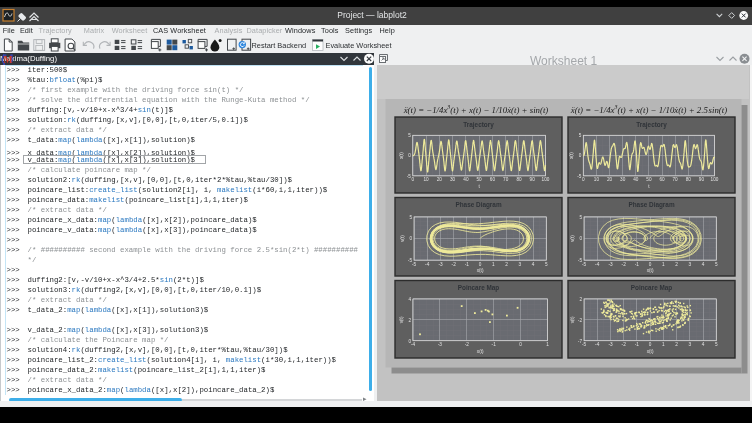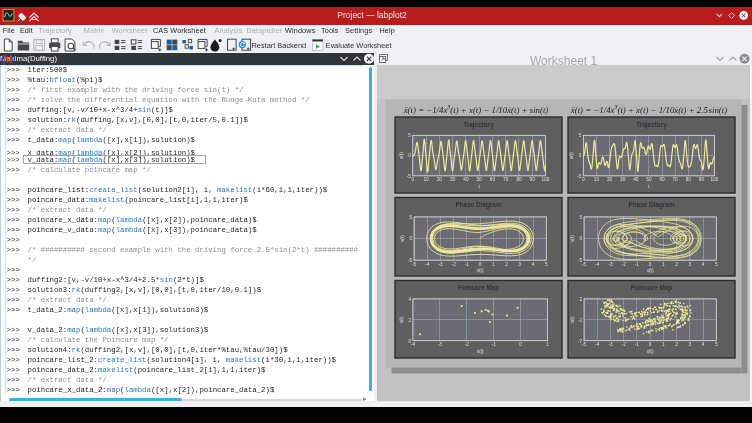--- a/index.html
+++ b/index.html
@@ -1,17 +1,17 @@
 <!DOCTYPE html>
 <html><head><meta charset="utf-8"><style>
 * { margin:0; padding:0; box-sizing:border-box; }
 html,body { width:752px; height:423px; background:#000; overflow:hidden;
   font-family:"Liberation Sans", sans-serif; }
 #app { position:absolute; left:0; top:7px; width:752px; height:400px; background:#eff0f1; }
-#titlebar { position:absolute; left:0; top:0; width:752px; height:17.5px; background:#b91c1c; }
+#titlebar { position:absolute; left:0; top:0; width:752px; height:17.5px; background:#404040; }
 #titlebar .t { position:absolute; left:0; width:744px; top:3px; text-align:center; font-size:8.5px; color:#e4e6e7; }
 #menubar { position:absolute; left:0; top:17.5px; width:752px; height:12px; background:#eff0f1; font-size:7.3px; color:#26292c; letter-spacing:0.1px; }
 #menubar span { position:absolute; top:1.5px; }
 .md { color:#a9acae; }
 #toolbar { position:absolute; left:0; top:29.5px; width:752px; height:16px; background:#eff0f1; }
 #toolbar .lbl { position:absolute; top:4px; font-size:7.4px; color:#2b2e31; }
 #lheader { position:absolute; left:0; top:45.5px; width:376px; height:12px; background:#31363b; }
 #lheader .t { position:absolute; left:0; width:360px; top:1.5px; text-align:left; font-size:7.8px; color:#fcfcfc; }
 #rheader { position:absolute; left:377px; top:45.5px; width:375px; height:12px; background:#eff0f1; }
 #rheader .t { position:absolute; left:153px; top:1.5px; font-size:12px; color:#a4a7aa; }
@@ -819,20 +819,21 @@
         <div class="cl" style="top:9.7px"><span class="pr">&gt;&gt;&gt;</span>%tau:<b>bfloat</b>(%pi)$</div>
         <div class="cl" style="top:19.7px"><span class="pr">&gt;&gt;&gt;</span><i>/* first example with the driving force sin(t) */</i></div>
         <div class="cl" style="top:29.7px"><span class="pr">&gt;&gt;&gt;</span><i>/* solve the differential equation with the Runge-Kuta method */</i></div>
         <div class="cl" style="top:39.7px"><span class="pr">&gt;&gt;&gt;</span>duffing:[v,-v/10+x-x^3/4+<b>sin</b>(t)]$</div>
         <div class="cl" style="top:49.7px"><span class="pr">&gt;&gt;&gt;</span>solution:<b>rk</b>(duffing,[x,v],[0,0],[t,0,iter/5,0.1])$</div>
         <div class="cl" style="top:59.7px"><span class="pr">&gt;&gt;&gt;</span><i>/* extract data */</i></div>
         <div class="cl" style="top:69.7px"><span class="pr">&gt;&gt;&gt;</span>t_data:<b>map</b>(<b>lambda</b>([x],x[1]),solution)$</div>
         <div class="cl" style="top:83px"><span class="pr">&gt;&gt;&gt;</span>x_data:<b>map</b>(<b>lambda</b>([x],x[2]),solution)$</div>
         <div class="cl" style="top:89.7px"><span class="pr">&gt;&gt;&gt;</span>v_data:<b>map</b>(<b>lambda</b>([x],x[3]),solution)$</div>
         <div class="cl" style="top:99.7px"><span class="pr">&gt;&gt;&gt;</span><i>/* calculate poincare map */</i></div>
+        <div class="cl" style="top:109.7px"><span class="pr">&gt;&gt;&gt;</span>solution2:<b>rk</b>(duffing,[x,v],[0,0],[t,0,iter*2*%tau,%tau/30])$</div>
         <div class="cl" style="top:119.7px"><span class="pr">&gt;&gt;&gt;</span>poincare_list:<b>create_list</b>(solution2[i], i, <b>makelist</b>(i*60,i,1,iter))$</div>
         <div class="cl" style="top:129.7px"><span class="pr">&gt;&gt;&gt;</span>poincare_data:<b>makelist</b>(poincare_list[i],1,1,iter)$</div>
         <div class="cl" style="top:139.7px"><span class="pr">&gt;&gt;&gt;</span><i>/* extract data */</i></div>
         <div class="cl" style="top:149.7px"><span class="pr">&gt;&gt;&gt;</span>poincare_x_data:<b>map</b>(<b>lambda</b>([x],x[2]),poincare_data)$</div>
         <div class="cl" style="top:159.7px"><span class="pr">&gt;&gt;&gt;</span>poincare_v_data:<b>map</b>(<b>lambda</b>([x],x[3]),poincare_data)$</div>
         <div class="cl" style="top:169.7px"><span class="pr">&gt;&gt;&gt;</span></div>
         <div class="cl" style="top:179.7px"><span class="pr">&gt;&gt;&gt;</span><i>/* ########## second example with the driving force 2.5*sin(2*t) ##########</i></div>
         <div class="cl" style="top:189.7px"><span class="pr"></span><i>*/</i></div>
         <div class="cl" style="top:199.7px"><span class="pr">&gt;&gt;&gt;</span></div>
         <div class="cl" style="top:209.7px"><span class="pr">&gt;&gt;&gt;</span>duffing2:[v,-v/10+x-x^3/4+2.5*<b>sin</b>(2*t)]$</div>

